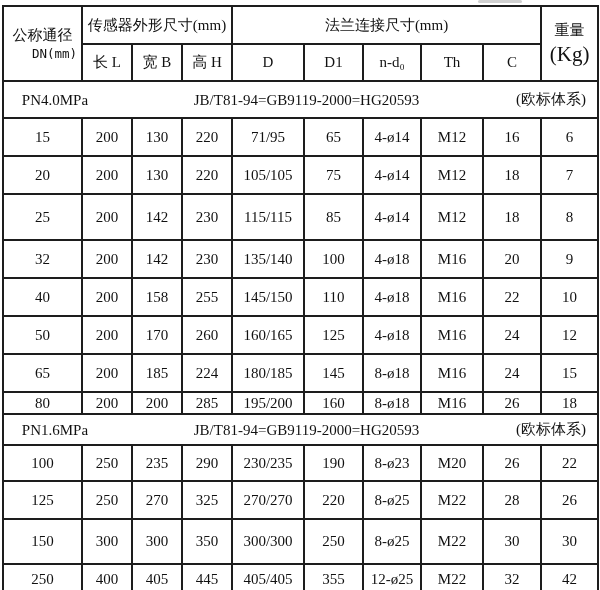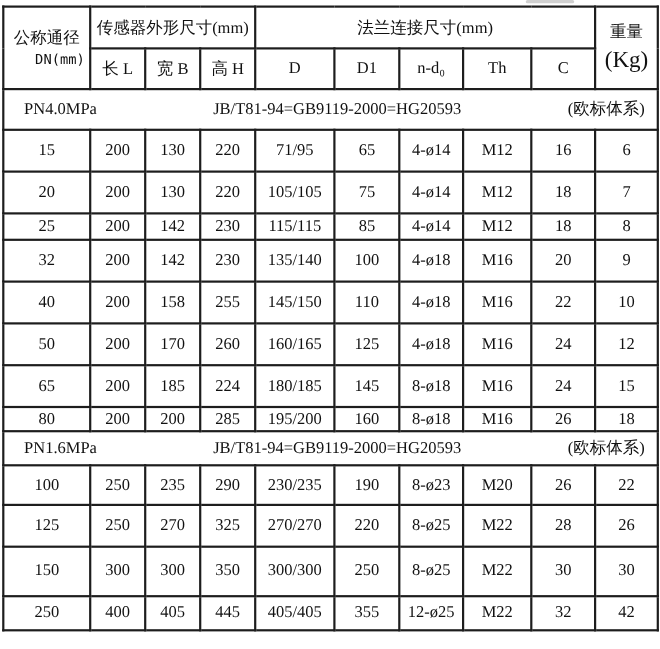--- a/index.html
+++ b/index.html
@@ -135,21 +135,21 @@
         <td>200</td>
         <td>130</td>
         <td>220</td>
         <td>105/105</td>
         <td>75</td>
         <td>4-ø14</td>
         <td>M12</td>
         <td>18</td>
         <td>7</td>
       </tr>
-      <tr style="height: 24px; margin-top: 40px;">
+      <tr style="height: 46px; margin-top: 40px;">
         <td>25</td>
         <td>200</td>
         <td>142</td>
         <td>230</td>
         <td>115/115</td>
         <td>85</td>
         <td>4-ø14</td>
         <td>M12</td>
         <td>18</td>
         <td>8</td>

